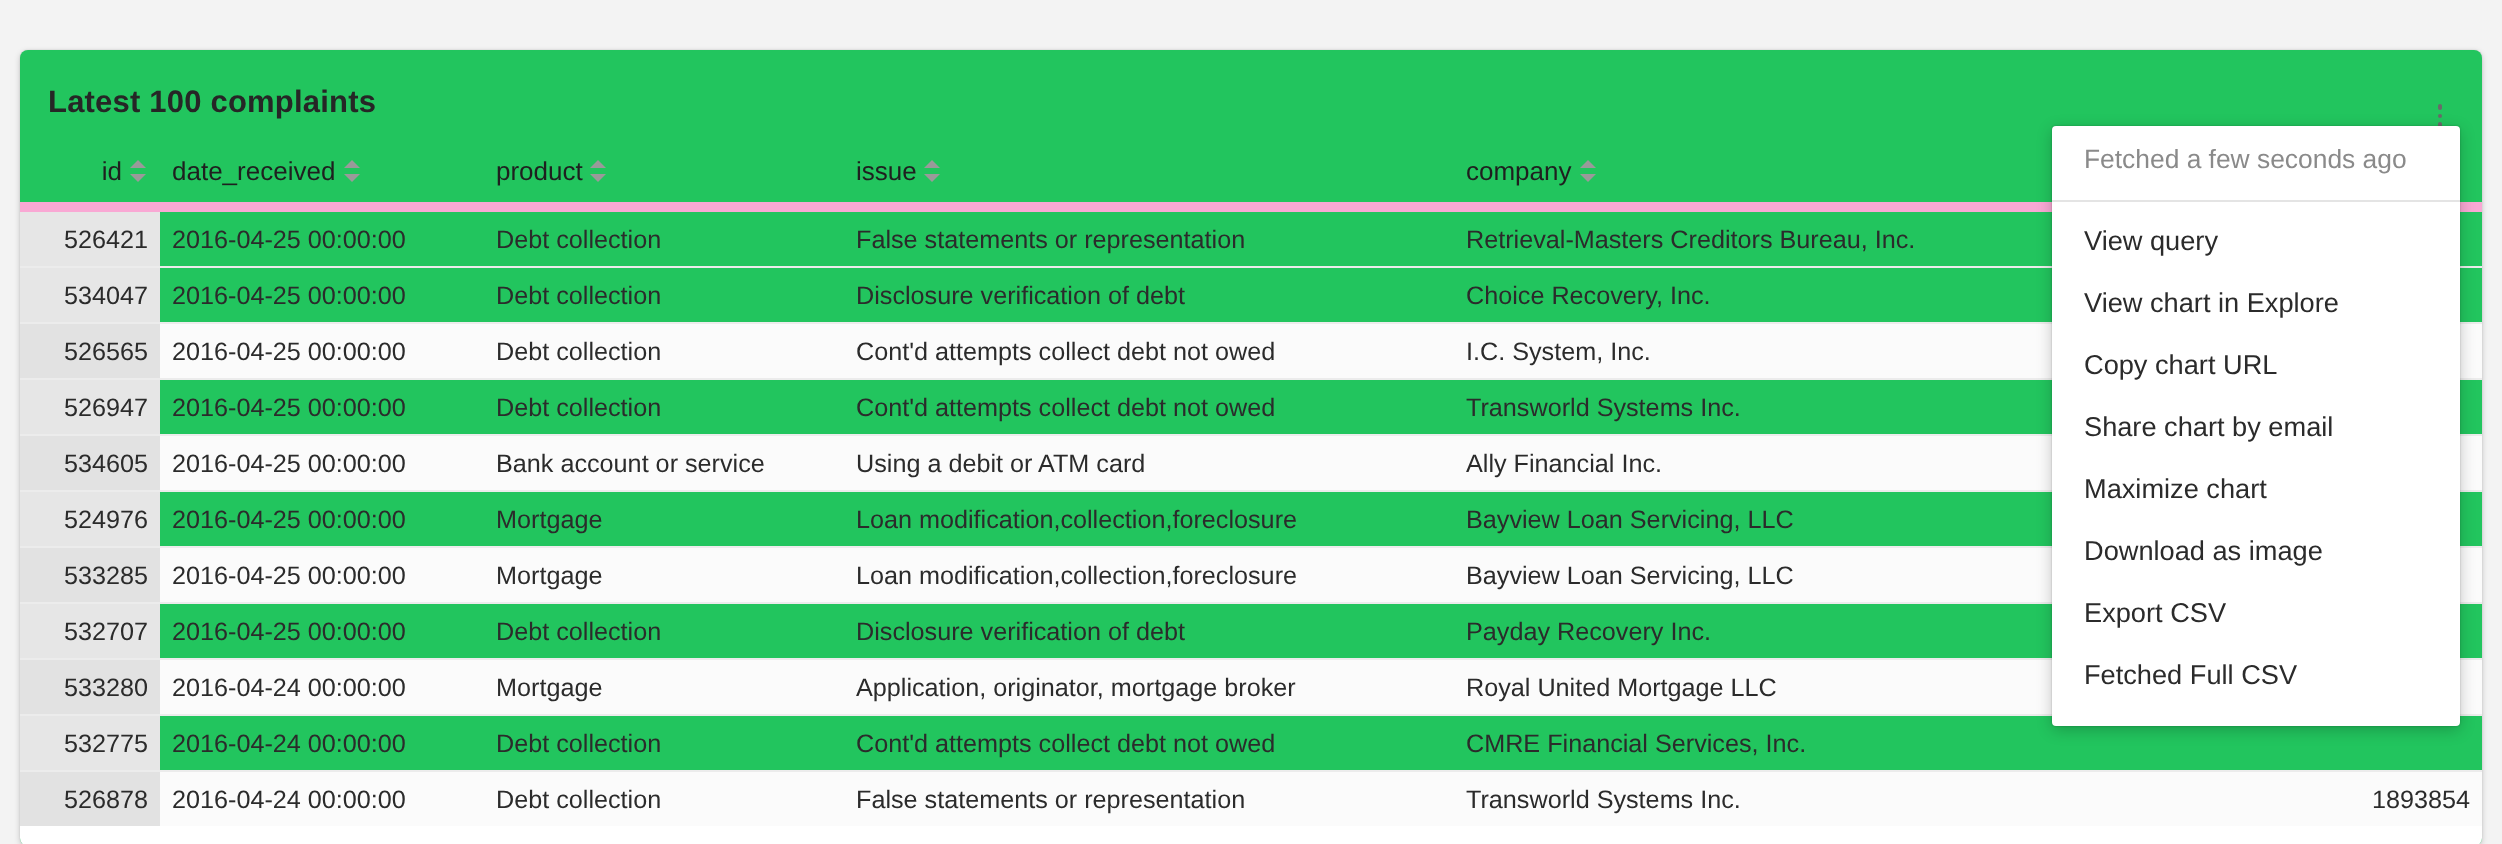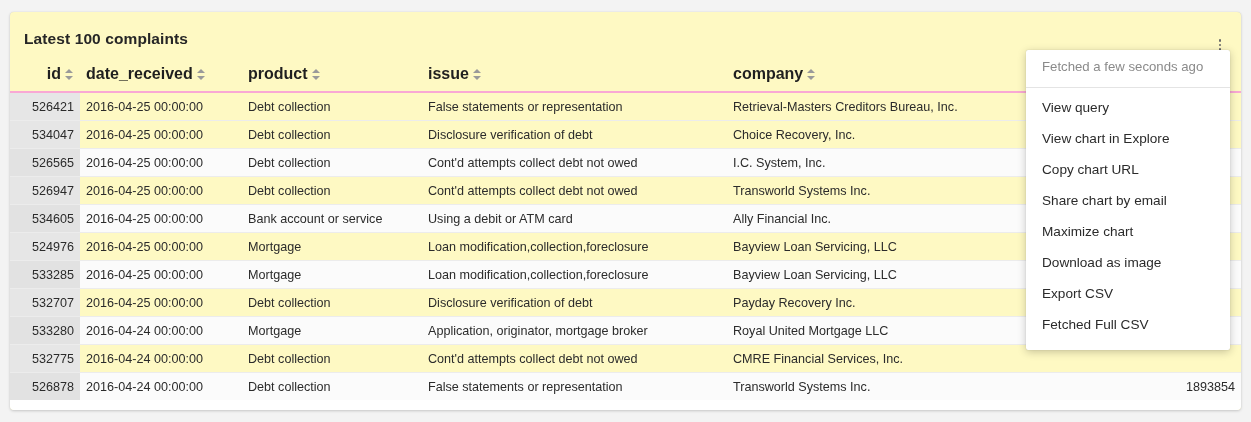--- a/index.html
+++ b/index.html
@@ -11,24 +11,24 @@
   #root {
     position: relative;
     width: 1251px;
     height: 422px;
     overflow: hidden;
     background: #f3f3f3;
   }
   .card {
     position: absolute;
     left: 10px;
-    top: 12px;
+    top: 25px;
     width: 1231px;
     height: 398px;
-    background: #fef9c3;
+    background: #22c55e;
     border-radius: 4px;
     box-shadow: 0 1px 3px rgba(0,0,0,0.18), 0 0 1px rgba(0,0,0,0.12);
     overflow: hidden;
   }
   .card-title {
     position: absolute;
     left: 14px;
     top: 18px;
     font-size: 15.5px;
     font-weight: bold;
@@ -65,25 +65,25 @@
   }
   table.data {
     border-collapse: collapse;
     width: 1231px;
     table-layout: fixed;
     font-size: 12.6px;
     color: #2b2b2b;
   }
   table.data th {
     text-align: left;
-    font-weight: bold;
-    font-size: 16px;
+    font-weight: normal;
+    font-size: 13px;
     color: #1f1f1f;
     padding: 3px 6px 8px 6px;
-    border-bottom: 2px solid #f9a8d4;
+    border-bottom: 5px solid #f9a8d4;
     white-space: nowrap;
   }
   table.data th.num, table.data td.num {
     text-align: right;
   }
   table.data td {
     padding: 6px 6px;
     border-bottom: 1px solid #ececec;
     white-space: nowrap;
     overflow: hidden;

